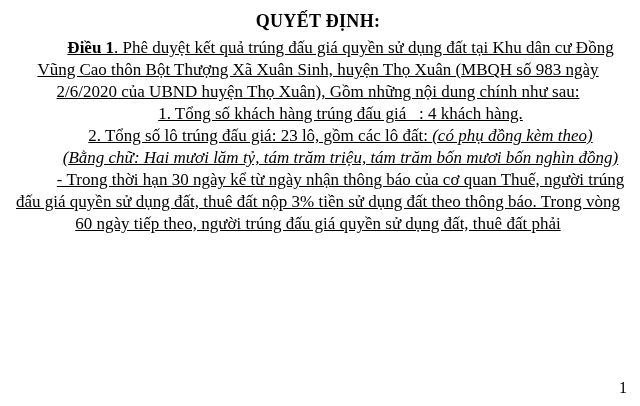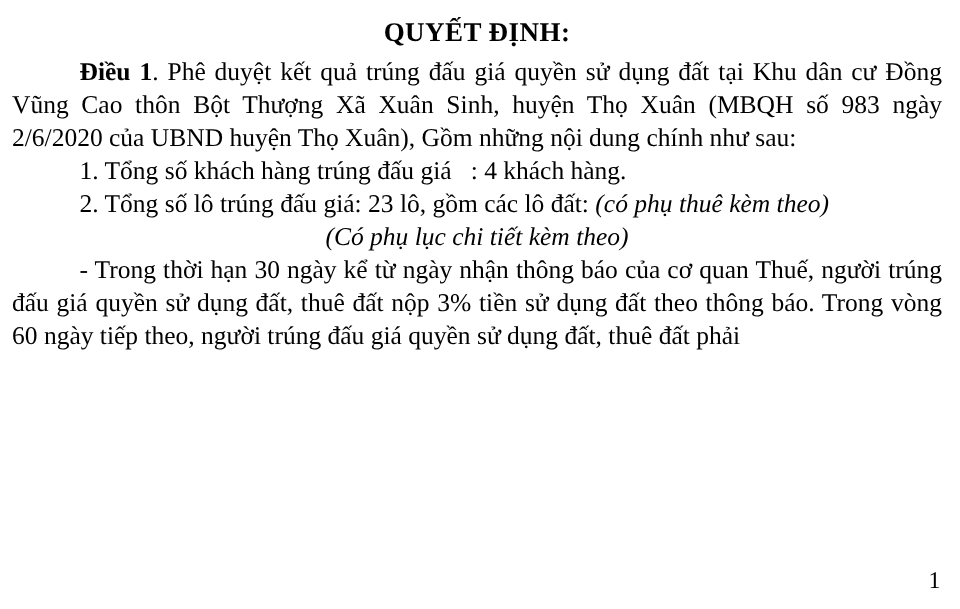--- a/index.html
+++ b/index.html
@@ -27,25 +27,26 @@
   .doc-title {
     text-align: center;
     font-weight: bold;
     font-size: 18px;
     line-height: 24px;
     margin: 0 0 4px 0;
     letter-spacing: 0.3px;
   }
   p.para {
     margin: 0;
+    text-align: center;
   }
   .align-justify { text-align: justify; }
   .align-left    { text-align: left; }
   .align-center  { text-align: center; }
-  .indent  { text-indent: 45px; }
+  .indent  { text-indent: 45px; text-decoration: underline; }
   .oneline { white-space: nowrap; }
   .run-bold   { font-weight: bold; }
   .run-italic { font-style: italic; }
   .run-sup {
     font-size: 11px;
     vertical-align: super;
     line-height: 0;
   }
   .page-number {
     position: absolute;
@@ -57,19 +58,19 @@
 </style>
 </head>
 <body>
 
 <div class="doc-page">
   <div class="doc-title">QUYẾT ĐỊNH:</div>
 
   <div>
       <p class="para align-justify indent"><span class="run-bold">Điều 1</span><span>. Phê duyệt kết quả trúng đấu giá quyền sử dụng đất tại Khu dân cư Đồng Vũng Cao thôn Bột Thượng Xã Xuân Sinh, huyện Thọ Xuân (MBQH số 983 ngày 2/6/2020 của UBND huyện Thọ Xuân), Gồm những nội dung chính như sau:</span></p>
       <p class="para align-left indent oneline"><span>1. Tổng số khách hàng trúng đấu giá&nbsp;&nbsp;&nbsp;: 4 khách hàng.</span></p>
-      <p class="para align-left indent oneline"><span>2. Tổng số lô trúng đấu giá: 23 lô, gồm các lô đất: </span><span class="run-italic">(có phụ thuê kèm theo)</span></p>
-      <p class="para align-center"><span class="run-italic">(Có phụ lục chi tiết kèm theo)</span></p>
+      <p class="para align-left indent oneline"><span>2. Tổng số lô trúng đấu giá: 23 lô, gồm các lô đất: </span><span class="run-italic">(có phụ đồng kèm theo)</span></p>
+      <p class="para align-justify indent"><span class="run-italic">(Bằng chữ: Hai mươi lăm tỷ, tám trăm triệu, tám trăm bốn mươi bốn nghìn đồng)</span></p>
       <p class="para align-justify indent"><span>- Trong thời hạn 30 ngày kể từ ngày nhận thông báo của cơ quan Thuế, người trúng đấu giá quyền sử dụng đất, thuê đất nộp 3% tiền sử dụng đất theo thông báo. Trong vòng 60 ngày tiếp theo, người trúng đấu giá quyền sử dụng đất, thuê đất phải</span></p>
     </div>
 
   <div class="page-number">1</div>
 </div>
 
 </body></html>

